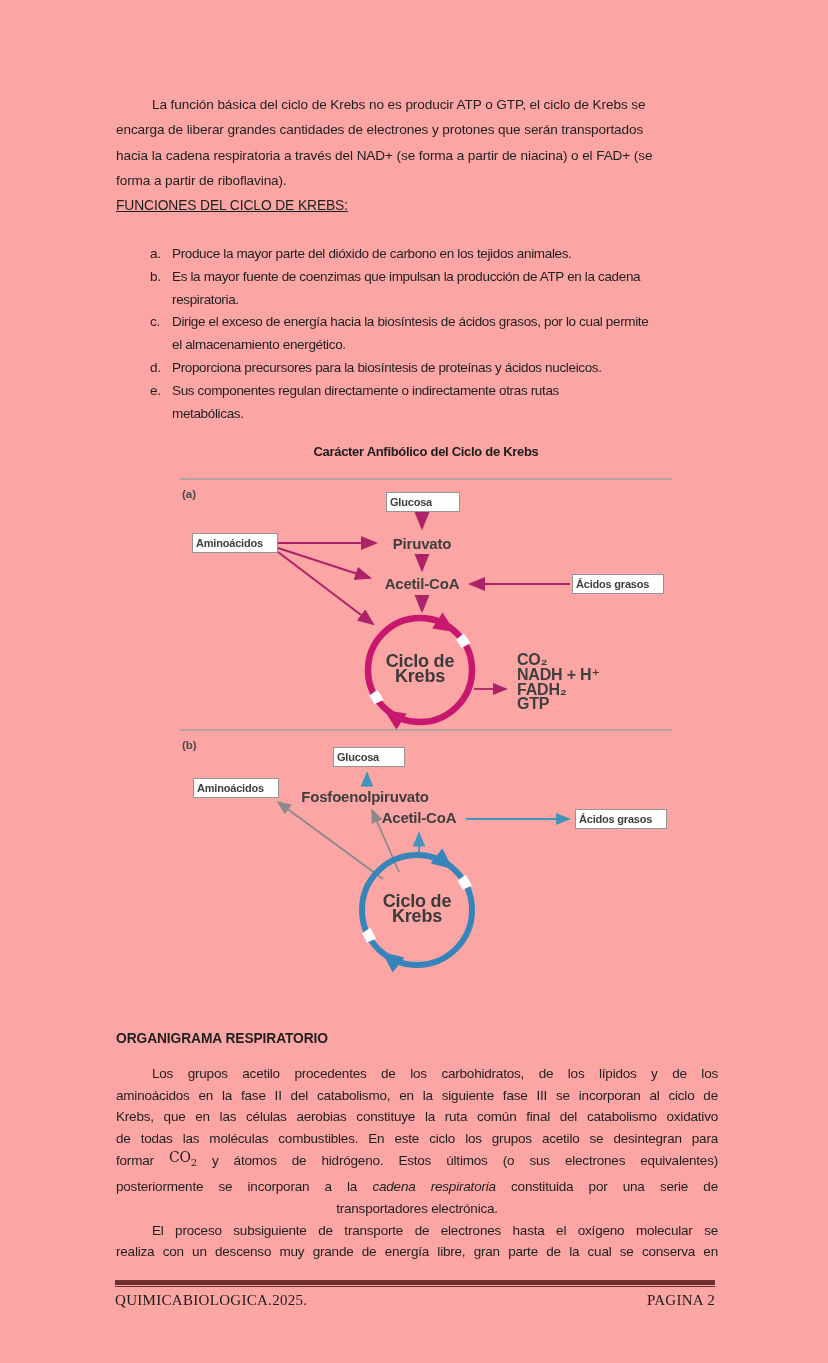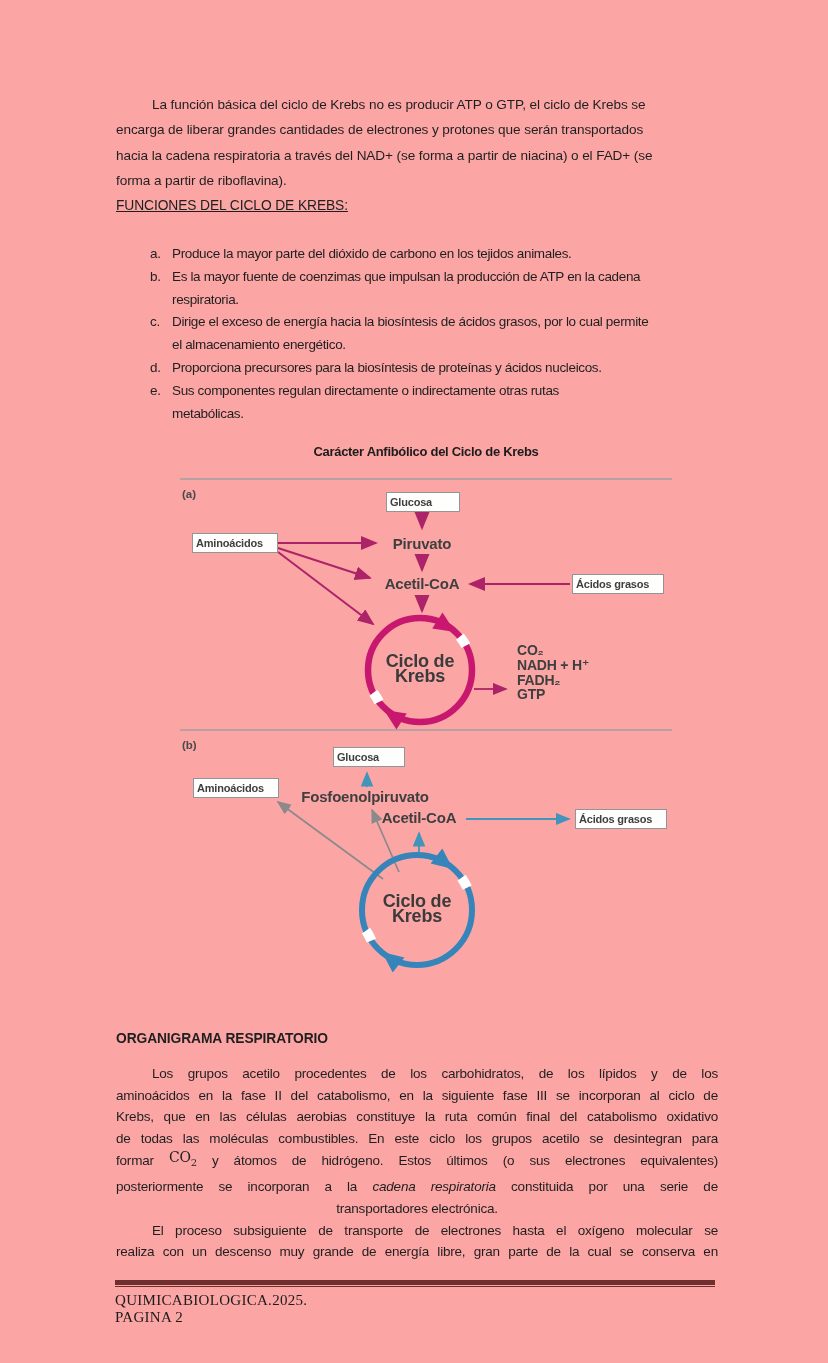--- a/index.html
+++ b/index.html
@@ -31,21 +31,21 @@
   .fig-label{position:absolute;font-size:15px;font-weight:700;color:var(--fig_ink,#3f3f3f);
     text-align:center;letter-spacing:-0.2px;line-height:15px;}
   .fig-box{
     position:absolute;font-size:11px;font-weight:700;color:var(--fig_ink,#3f3f3f);
     text-align:left;letter-spacing:-0.2px;line-height:15px;
     border:1.6px solid #8f9598;border-radius:0;background:#fefefd;padding:1.5px 3px;
   }
   .panel-tag{position:absolute;font-size:11.5px;font-weight:700;color:#4a4a4a;}
   .cycle-label{position:absolute;width:106px;text-align:center;font-size:18px;
     font-weight:700;color:#3b3b3b;line-height:15px;letter-spacing:-0.2px;}
-  .outputs{position:absolute;left:345px;top:201px;font-size:14px;font-weight:700;
+  .outputs{position:absolute;left:345px;top:211px;font-size:16px;font-weight:700;
     color:var(--fig_ink,#3f3f3f);line-height:14.8px;letter-spacing:-0.2px;}
   .fig-caption{
     position:absolute;left:-42px;top:524px;width:592px;text-align:center;
     font-size:11.8px;font-weight:700;letter-spacing:-0.3px;line-height:16.5px;color:#252525;
   }
   
   .h-org{
     position:absolute;left:116px;top:1031px;margin:0;
     font-size:13.8px;font-weight:700;letter-spacing:-0.1px;
   }
@@ -55,21 +55,21 @@
   .just{white-space:pre-line;text-align:justify;text-align-last:justify;}
   .plain{white-space:pre-line;text-align:center;}
   .ind{text-indent:36px;}
   .formula{font-family:"DejaVu Serif",serif;font-size:14px;position:relative;top:-3px;}
   .formula sub{font-size:10px;}
   
   .footer{position:absolute;left:115px;top:1280px;width:600px;}
   .rule-thick{height:4.5px;background:var(--maroon,#6f2f2f);}
   .rule-thin{height:1.5px;margin-top:1px;background:var(--maroon,#6f2f2f);}
   .footer-row{display:flex;justify-content:space-between;margin-top:5px;
-    font-family:"Liberation Serif",serif;font-size:15px;letter-spacing:0.3px;color:#1c1c1c;flex-direction:column;}
+    font-family:"Liberation Serif",serif;font-size:15px;letter-spacing:0.3px;color:#1c1c1c;}
   
   .st-mag{stroke:var(--magenta,#ad2368);}
   .st-magthin{stroke:var(--magenta,#ad2368);}
   .st-teal{stroke:var(--teal,#4195ba);}
   .st-gray{stroke:var(--gray,#8a8a8a);}
   .circ-a{stroke:var(--magenta_bright,#c8176e);}
   .circ-b{stroke:var(--blue,#3585bb);}
   .tri-a{fill:var(--magenta_bright,#c8176e);}
   .tri-b{fill:var(--blue,#3585bb);}
   .mk-mag{fill:var(--magenta,#ad2368);}

